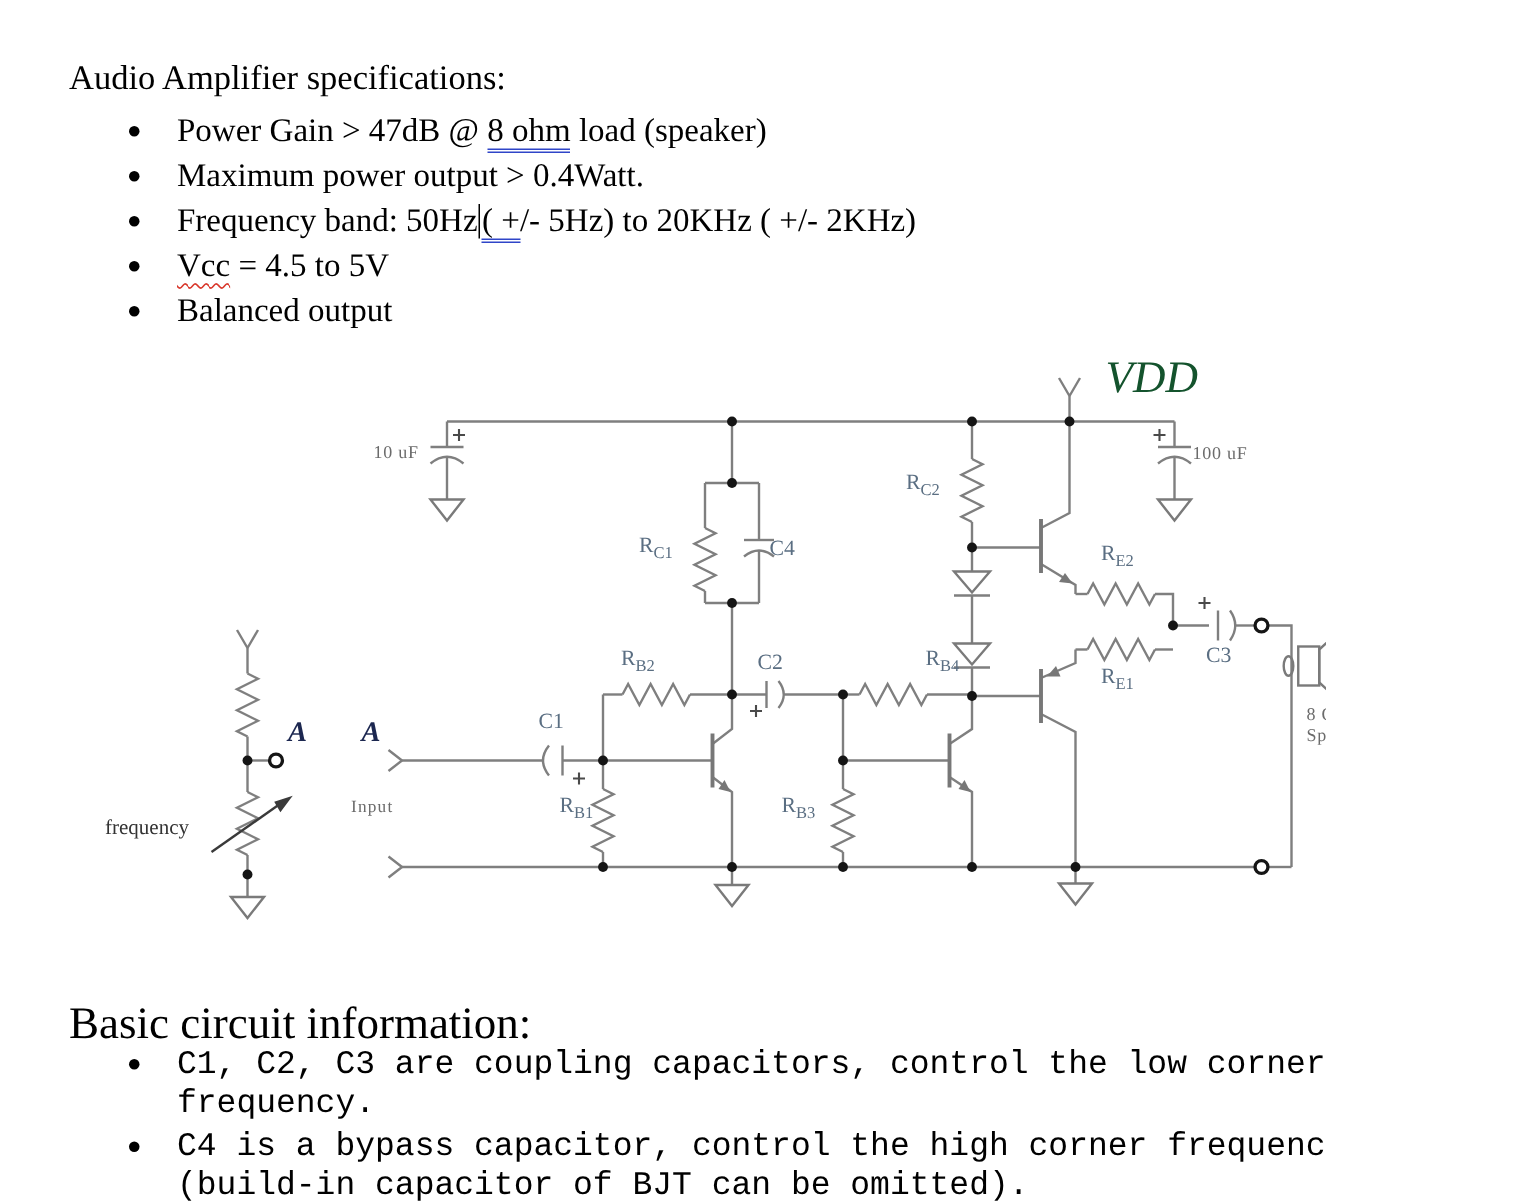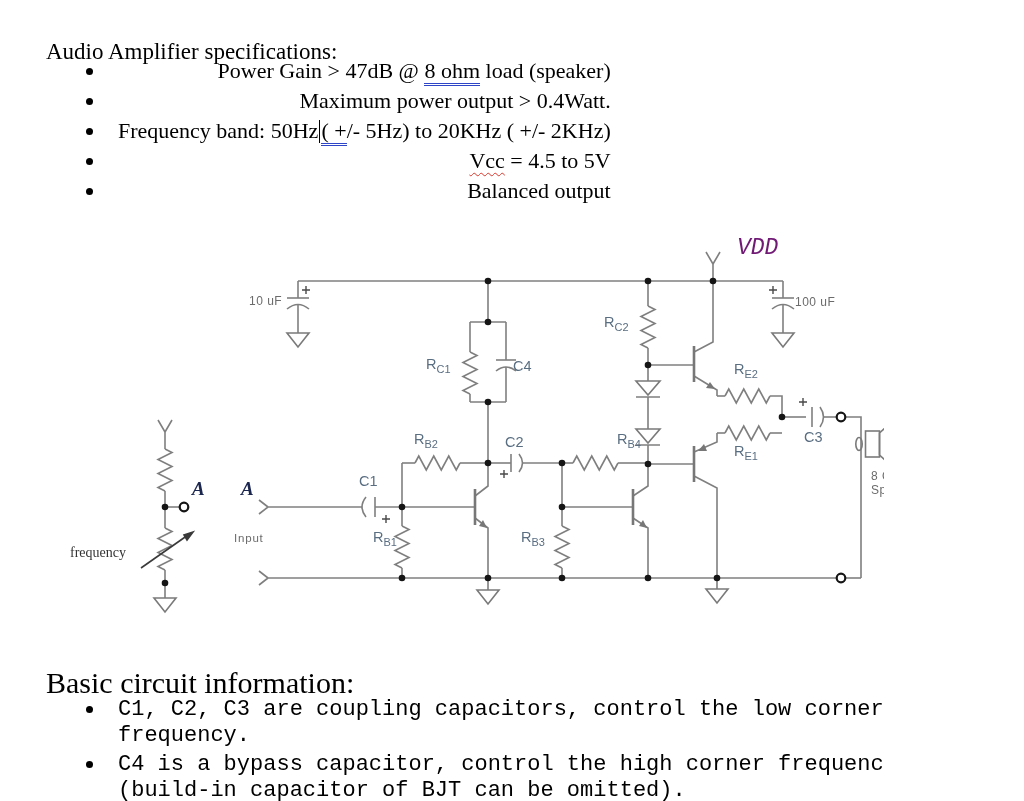--- a/index.html
+++ b/index.html
@@ -19,39 +19,39 @@
 
   .dbl  { border-bottom:3px double #2f45c8; }
   .wavy { text-decoration:underline; text-decoration-style:wavy;
           text-decoration-color:#d9372b; text-decoration-thickness:1px;
           text-underline-offset:4px; }
   .caret { display:inline-block; width:0; border-left:1.5px solid #000;
            height:23px; vertical-align:-5px; margin:0 1px; }
 
   svg.schem { position:absolute; left:0; top:0; }
 
-  .lbl { position:absolute; font-family:Liberation Sans, sans-serif; white-space:nowrap; }
+  .lbl { position:absolute; font-family:Liberation Serif, serif; white-space:nowrap; }
   .ref { color:#5a6e82; font-size:14.5px; }
   .ref sub { font-size:11px; vertical-align:baseline; position:relative; top:4px; }
   .val { color:#6b6b6b; font-size:12px; letter-spacing:0.5px; }
   .inp { color:#6b6b6b; font-size:11.5px; letter-spacing:0.8px; }
   .alabel { font-family:"Liberation Serif", serif; font-style:italic; font-weight:bold;
             font-size:19px; color:#1c2750; }
-  .vdd { font-family:Liberation Mono, monospace; font-style:italic; font-size:23px;
-         color:#701a75; }
+  .vdd { font-family:Liberation Serif, serif; font-style:italic; font-size:30px;
+         color:#14532d; }
   .mic { font-family:"Liberation Serif", serif; font-size:14px; color:#333; }
 </style>
 </head>
 <body>
 
 <div class="page">
 
   <div class="sect-title" style="left:46px; top:39px;">Audio Amplifier specifications:</div>
 
-  <ul class="bullets specs" style="left:83px; top:56px;text-align:right;">
+  <ul class="bullets specs" style="left:83px; top:72px;">
     <li>
       <span>Power Gain &gt; 47dB @ </span><span class="dbl">8 ohm</span><span> load (speaker)</span>
     </li>
     <li>
       <span>Maximum power output &gt; 0.4Watt.</span>
     </li>
     <li>
       <span>Frequency band: 50Hz</span><span class="caret"></span><span class="dbl">( +</span><span>/- 5Hz) to 20KHz ( +/- 2KHz)</span>
     </li>
     <li>

